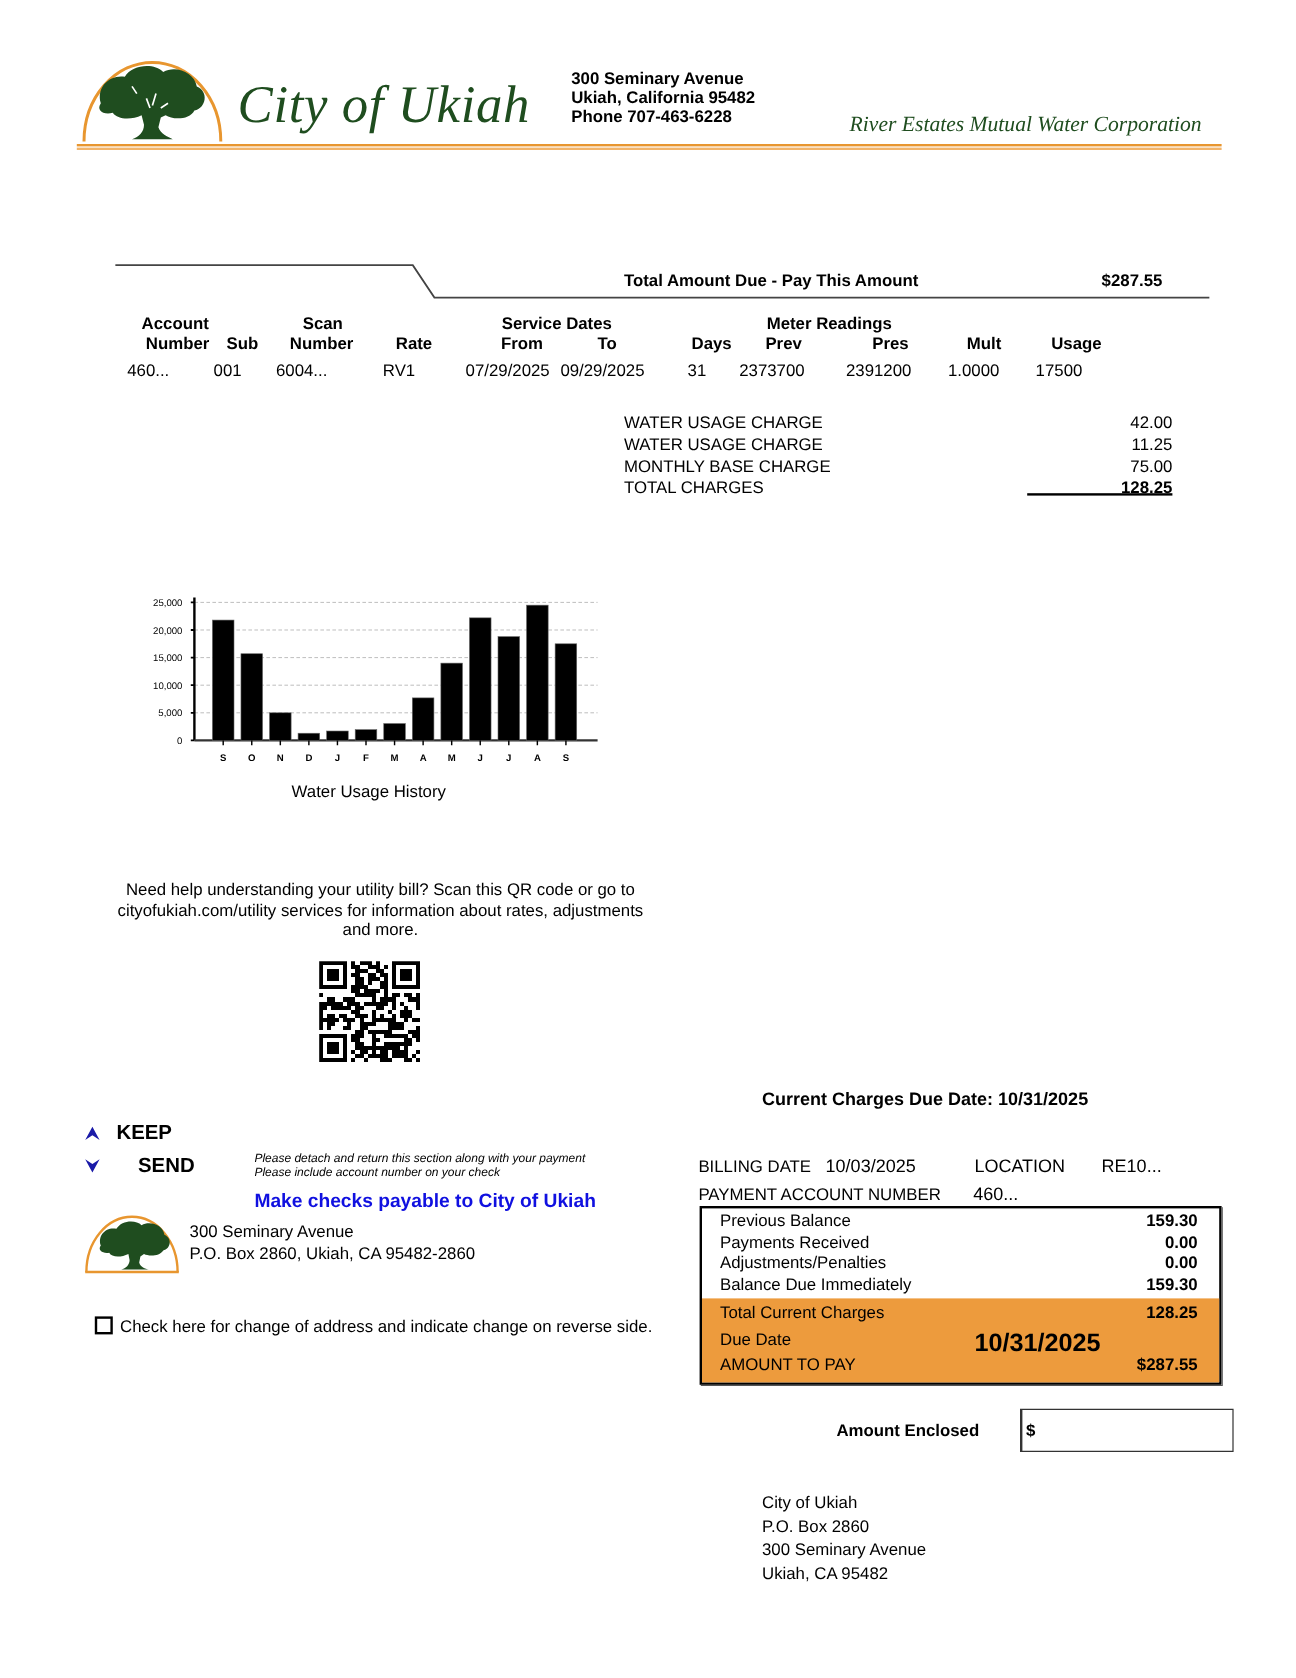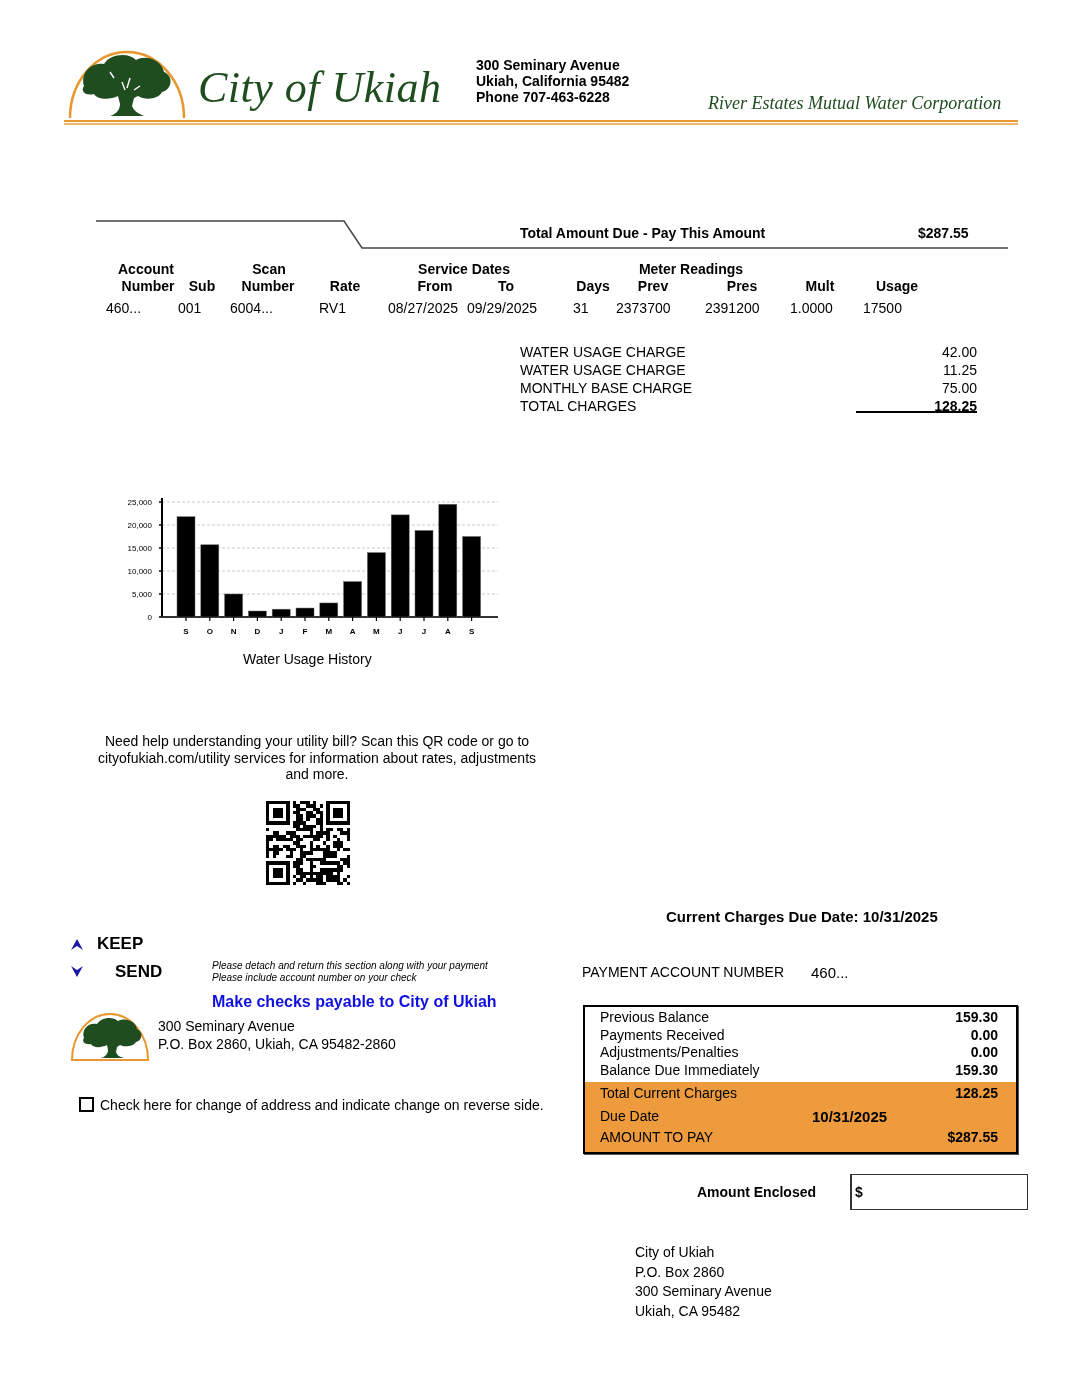--- a/index.html
+++ b/index.html
@@ -34,21 +34,21 @@
 
   
   #chart { left: 110px; top: 492px; width: 400px; height: 160px; }
   #chart-title { left: 243px; top: 651px; font-size: 14px; }
 
   
   #help { left: 96px; top: 733px; width: 442px; text-align: center; font-size: 14px; line-height: 16.5px; }
   #qr { left: 266px; top: 801px; width: 84px; height: 84px; }
 
   
-  #due-date-hdr { left: 666px; top: 908px; font-size: 15px; font-weight: bold; }
+  #due-date-hdr { left: 635px; top: 908px; font-size: 15px; font-weight: bold; }
   .keepsend { font-size: 17px; font-weight: bold; }
   #keep-arrow { left: 70px; top: 934px; }
   #send-arrow { left: 70px; top: 962px; }
   #detach { left: 212px; top: 960px; font-size: 10px; font-style: italic; line-height: 12px; }
   #payable { left: 212px; top: 993px; font-size: 16px; font-weight: bold; color: #1010e0; }
   #logo-small { left: 70px; top: 1010px; width: 80px; height: 52px; }
   #stub-addr { left: 158px; top: 1018px; font-size: 14px; line-height: 17.5px; }
   #chk { left: 79px; top: 1097px; width: 15px; height: 15px; border: 2px solid #000; background: #fff; }
   #chk-label { left: 100px; top: 1097px; font-size: 14px; }
 
@@ -102,21 +102,21 @@
   <div class="th c" style="left:641px;top:278px">Prev</div>
   <div class="th c" style="left:730px;top:278px">Pres</div>
   <div class="th c" style="left:808px;top:278px">Mult</div>
   <div class="th c" style="left:885px;top:278px">Usage</div>
 
   <div>
     <div class="td" style="left:106px;top:300px">460...</div>
     <div class="td" style="left:178px;top:300px">001</div>
     <div class="td" style="left:230px;top:300px">6004...</div>
     <div class="td" style="left:319px;top:300px">RV1</div>
-    <div class="td" style="left:388px;top:300px">08/27/2025</div>
+    <div class="td" style="left:388px;top:300px">07/29/2025</div>
     <div class="td" style="left:467px;top:300px">09/29/2025</div>
     <div class="td" style="left:573px;top:300px">31</div>
     <div class="td" style="left:616px;top:300px">2373700</div>
     <div class="td" style="left:705px;top:300px">2391200</div>
     <div class="td" style="left:790px;top:300px">1.0000</div>
     <div class="td" style="left:863px;top:300px">17500</div>
   </div>
 </div>
 
 <div id="charges" class="abs">
@@ -582,20 +582,26 @@
 <div id="stub-addr" class="abs">
   <div>300 Seminary Avenue</div>
   <div>P.O. Box 2860, Ukiah, CA 95482-2860</div>
 </div>
 
 <div id="chk" class="abs"></div>
 <div id="chk-label" class="abs">Check here for change of address and indicate change on reverse side.</div>
 
 <div id="billing" class="abs">
   <div style="display:flex">
+    <span style="width:106px">BILLING DATE</span>
+    <span style="width:124px;font-size:15px">10/03/2025</span>
+    <span style="width:106px;font-size:15px">LOCATION</span>
+    <span style="font-size:15px">RE10...</span>
+  </div>
+  <div style="display:flex">
     <span style="width:229px">PAYMENT ACCOUNT NUMBER</span>
     <span style="font-size:15px">460...</span>
   </div>
 </div>
 
 <div id="billbox" class="abs">
   <div id="orange"></div>
   <div class="r" style="top:2px">
       <span>Previous Balance</span>
       <span class="v">159.30</span>
@@ -611,21 +617,21 @@
   <div class="r" style="top:55px">
       <span>Balance Due Immediately</span>
       <span class="v">159.30</span>
     </div>
   <div class="r" style="top:78px">
       <span>Total Current Charges</span>
       <span class="v">128.25</span>
     </div>
   <div class="r" style="top:101px">
     <span style="width:212px">Due Date</span>
-    <span class="v" style="flex:1;font-size:15px">10/31/2025</span>
+    <span class="v" style="flex:1;font-size:21px">10/31/2025</span>
   </div>
   <div class="r" style="top:122px">
       <span>AMOUNT TO PAY</span>
       <span class="v">$287.55</span>
     </div>
 </div>
 
 <div id="enc-label" class="abs">Amount Enclosed</div>
 <div id="enc-box" class="abs">
   <span>$</span>

